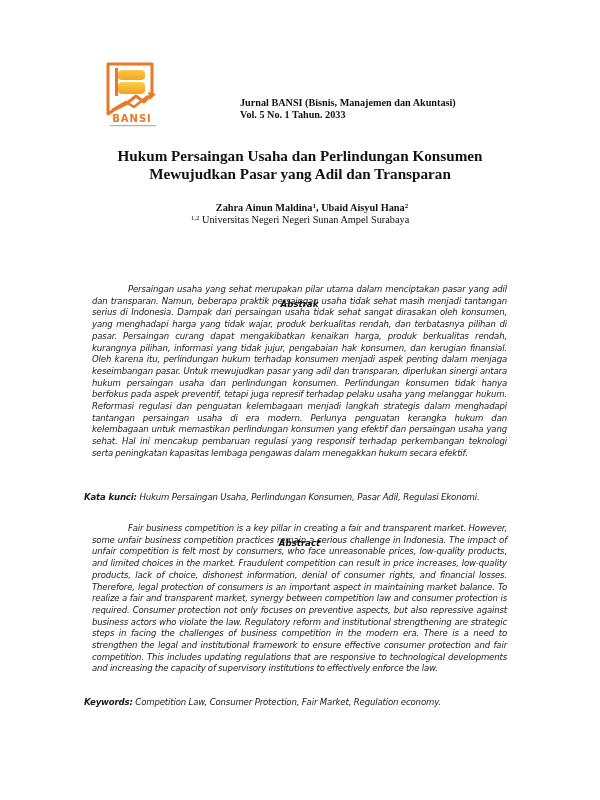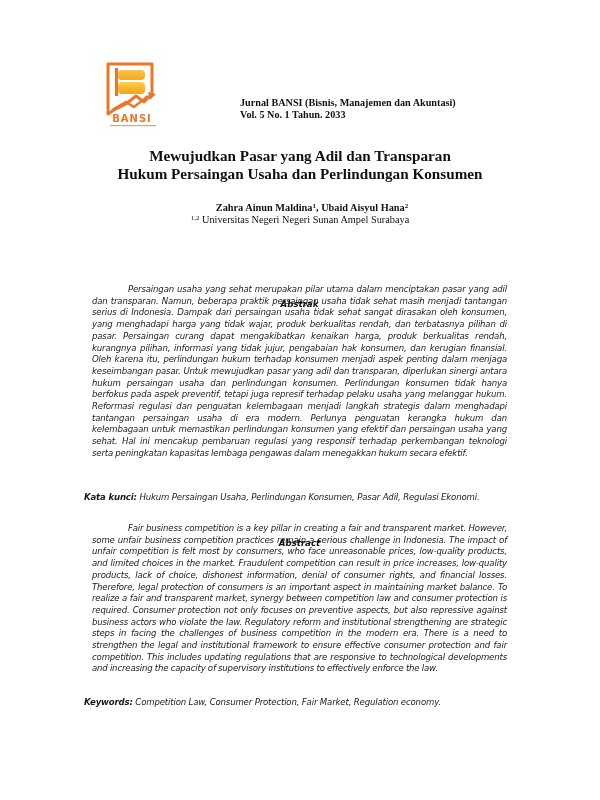--- a/index.html
+++ b/index.html
@@ -134,22 +134,22 @@
       <rect x="6" y="65" width="46" height="1.2" fill="#c9a98a"></rect>
     </svg>
   </div>
 
   <div class="journal-info">
     <div>Jurnal BANSI (Bisnis,  Manajemen dan Akuntasi)</div>
     <div>Vol. 5 No. 1 Tahun. 2033</div>
   </div>
 
   <div class="title">
+    <div>Hukum Persaingan Usaha dan Perlindungan Konsumen</div>
     <div>Mewujudkan Pasar yang Adil dan Transparan</div>
-    <div>Hukum Persaingan Usaha dan Perlindungan Konsumen</div>
   </div>
 
   <div class="authors">
     <div class="names"><span>Zahra Ainun Maldina</span><sup>1</sup><span>, </span><span>Ubaid Aisyul Hana</span><sup>2</sup></div>
     <div><sup>1,2</sup><span> Universitas Negeri Negeri Sunan Ampel Surabaya</span></div>
   </div>
 
   <div class="section-head" style="top:264px;">Abstrak</div>
   <div class="abstract" style="top:276px;">
     <p>Persaingan usaha yang sehat merupakan pilar utama dalam menciptakan pasar yang adil dan transparan. Namun, beberapa praktik persaingan usaha tidak sehat masih menjadi tantangan serius di Indonesia. Dampak dari persaingan usaha tidak sehat sangat dirasakan oleh konsumen, yang menghadapi harga yang tidak wajar, produk berkualitas rendah, dan terbatasnya pilihan di pasar. Persaingan curang dapat mengakibatkan kenaikan harga, produk berkualitas rendah, kurangnya pilihan, informasi yang tidak jujur, pengabaian hak konsumen, dan kerugian finansial. Oleh karena itu, perlindungan hukum terhadap konsumen menjadi aspek penting dalam menjaga keseimbangan pasar. Untuk mewujudkan pasar yang adil dan transparan, diperlukan sinergi antara hukum persaingan usaha dan perlindungan konsumen. Perlindungan konsumen tidak hanya berfokus pada aspek preventif, tetapi juga represif terhadap pelaku usaha yang melanggar hukum. Reformasi regulasi dan penguatan kelembagaan menjadi langkah strategis dalam menghadapi tantangan persaingan usaha di era modern. Perlunya penguatan kerangka hukum dan kelembagaan untuk memastikan perlindungan konsumen yang efektif dan persaingan usaha yang sehat. Hal ini mencakup pembaruan regulasi yang responsif terhadap perkembangan teknologi serta peningkatan kapasitas lembaga pengawas dalam menegakkan hukum secara efektif.</p>

